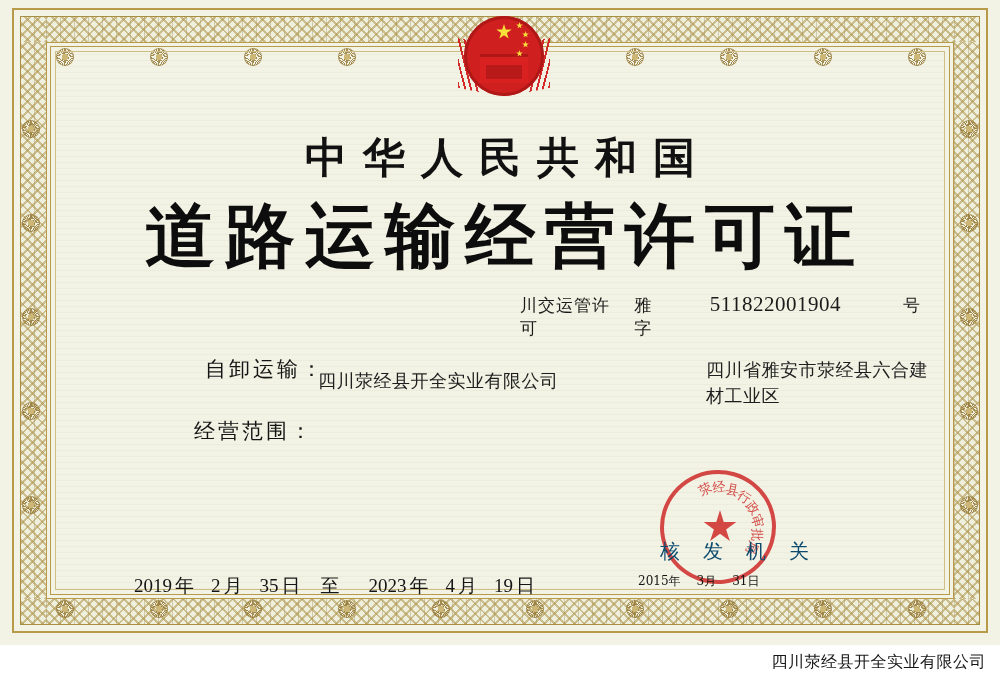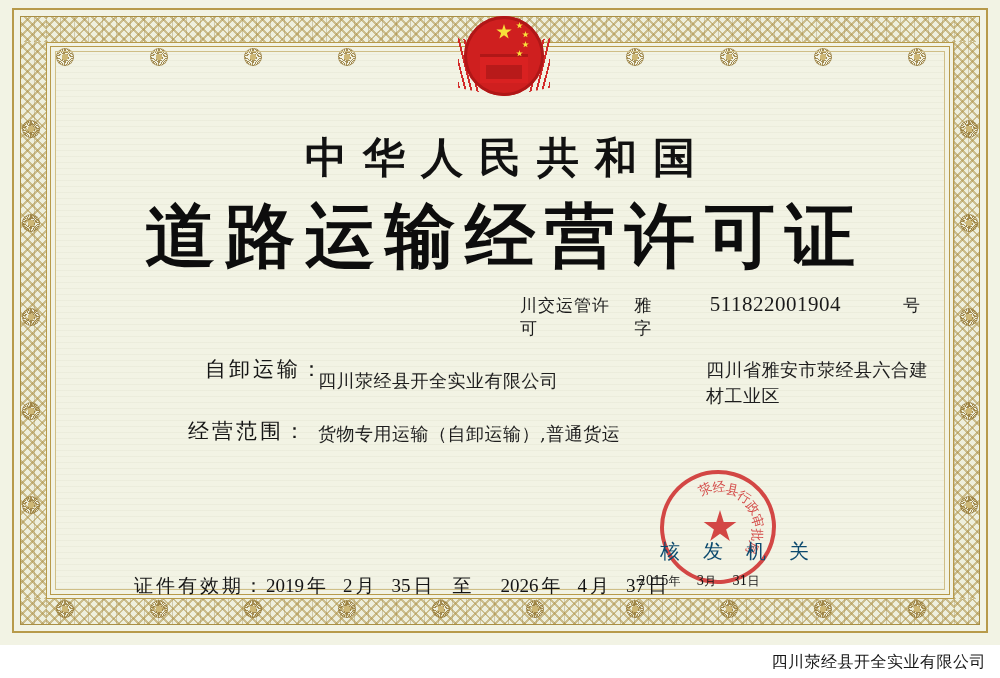--- a/index.html
+++ b/index.html
@@ -235,21 +235,21 @@
     letter-spacing: 0.5px;
     line-height: 26px;
   }
 
   #label-name   { left: 205px; top: 355px; }
   #value-name   { left: 318px; top: 368px; width: 260px; }
   #label-addr   { left: 588px; top: 355px; letter-spacing: 0; }
   #label-addr .sp { display: inline-block; width: 58px; }
   #value-addr   { left: 706px; top: 357px; width: 230px; }
 
-  #label-scope  { left: 188px; top: 417px; }
+  #label-scope  { left: 194px; top: 417px; }
   #value-scope  { left: 318px; top: 421px; width: 480px; }
 
   
   #seal {
     position: absolute;
     left: 660px;
     top: 470px;
     width: 120px;
     height: 118px;
     opacity: 0.88;
@@ -403,59 +403,57 @@
     <span class="sr-num">511822001904</span>
     <span class="sr-hao">号</span>
   </div>
 
   <div class="field-label" id="label-name">自卸运输：</div>
   <div class="field-value" id="value-name">四川荥经县开全实业有限公司</div>
 
   <div class="field-value" id="value-addr">四川省雅安市荥经县六合建材工业区</div>
 
   <div class="field-label" id="label-scope">经营范围：</div>
-  <div class="field-value" id="value-scope">货物专用运输（自卸运输）,普通货运</div>
 
   <div id="seal">
     <div class="ring"></div>
     <div class="seal-star"></div>
     <div class="seal-text">
       <span style="transform:rotate(-118deg) translate(48px) rotate(90deg);">荥</span>
       <span style="transform:rotate(-98deg) translate(48px) rotate(90deg);">经</span>
       <span style="transform:rotate(-78deg) translate(48px) rotate(90deg);">县</span>
       <span style="transform:rotate(-58deg) translate(48px) rotate(90deg);">行</span>
       <span style="transform:rotate(-38deg) translate(48px) rotate(90deg);">政</span>
       <span style="transform:rotate(-18deg) translate(48px) rotate(90deg);">审</span>
       <span style="transform:rotate(2deg) translate(48px) rotate(90deg);">批</span>
       <span style="transform:rotate(22deg) translate(48px) rotate(90deg);">局</span>
     </div>
   </div>
 
   <div id="label-issuer">核 发 机 关</div>
 
   <div id="valid-row">
-    <span class="vlabel">证件有效期：</span>
     <span class="vnum">2019</span>
     <span class="vseg">年</span>
     <span class="gap-sm"></span>
     <span class="vnum">2</span>
     <span class="vseg">月</span>
     <span class="gap-sm"></span>
     <span class="vnum">35</span>
     <span class="vseg">日</span>
     <span class="gap-sm"></span>
     <span class="vseg">至</span>
     <span class="gap-md"></span>
-    <span class="vnum">2026</span>
+    <span class="vnum">2023</span>
     <span class="vseg">年</span>
     <span class="gap-sm"></span>
     <span class="vnum">4</span>
     <span class="vseg">月</span>
     <span class="gap-sm"></span>
-    <span class="vnum">37</span>
+    <span class="vnum">19</span>
     <span class="vseg">日</span>
   </div>
 
   <div id="issue-row">
     <span>2015</span><span>年</span><span class="gap-sm"></span><span>3</span><span>月</span><span class="gap-sm"></span><span>31</span><span>日</span>
   </div>
 
 </div>
 
 <div id="footer-note">四川荥经县开全实业有限公司</div>

